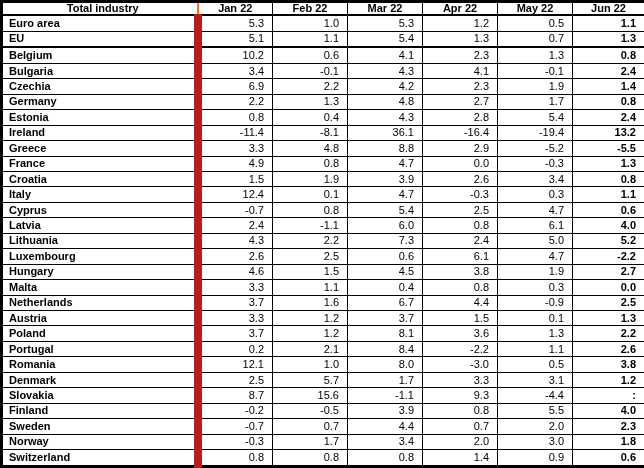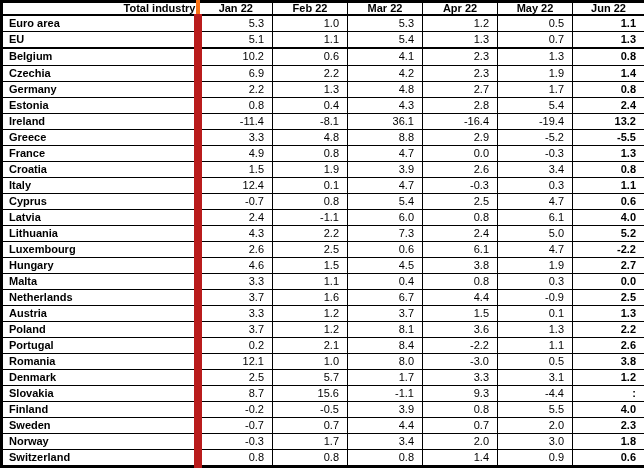--- a/index.html
+++ b/index.html
@@ -30,23 +30,23 @@
     vertical-align: middle;
   }
   
   table.data-table { border: 3px solid #000000; }
   
   .data-table thead th {
     font-weight: bold;
     border-bottom: 2px solid #000000;
   }
   .data-table thead th.corner-head {
-    text-align: right;
+    text-align: center;
     padding-left: 6px;
-    border-right: 4px solid #f97316;
+    border-right: 2px solid #f97316;
   }
   .data-table thead th.month-head { text-align: center; margin-left: 16px; }
   
   .data-table tbody th.row-label {
     font-weight: bold;
     text-align: left;
     padding-left: 6px;
     border-right: 8px solid #b91c1c;
   }
   .data-table tbody td.value-cell {
@@ -109,20 +109,29 @@
       <tr>
         <th class="row-label">Belgium</th>
         <td class="value-cell">10.2</td>
         <td class="value-cell">0.6</td>
         <td class="value-cell">4.1</td>
         <td class="value-cell">2.3</td>
         <td class="value-cell">1.3</td>
         <td class="value-cell last-col">0.8</td>
       </tr>
       <tr>
+        <th class="row-label">Bulgaria</th>
+        <td class="value-cell">3.4</td>
+        <td class="value-cell">-0.1</td>
+        <td class="value-cell">4.3</td>
+        <td class="value-cell">4.1</td>
+        <td class="value-cell">-0.1</td>
+        <td class="value-cell last-col">2.4</td>
+      </tr>
+      <tr>
         <th class="row-label">Czechia</th>
         <td class="value-cell">6.9</td>
         <td class="value-cell">2.2</td>
         <td class="value-cell">4.2</td>
         <td class="value-cell">2.3</td>
         <td class="value-cell">1.9</td>
         <td class="value-cell last-col">1.4</td>
       </tr>
       <tr>
         <th class="row-label">Germany</th>

